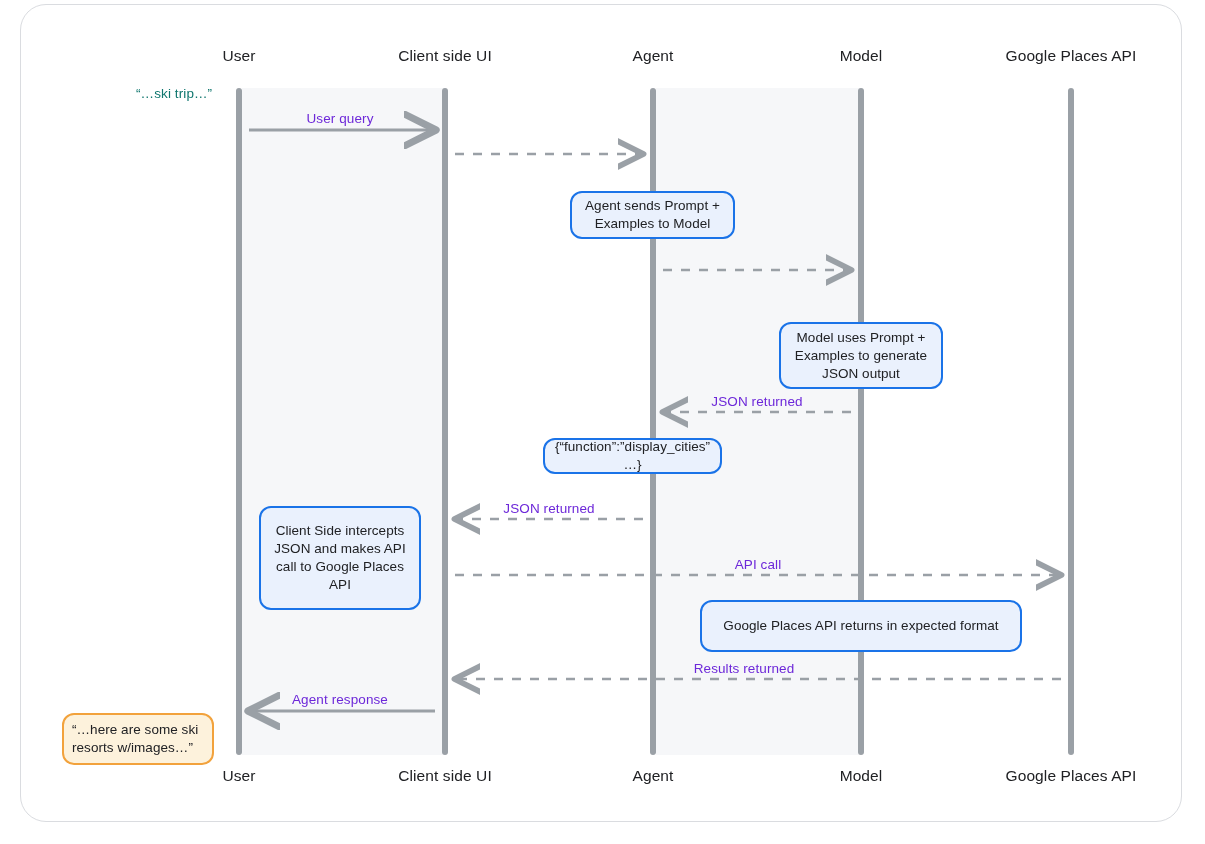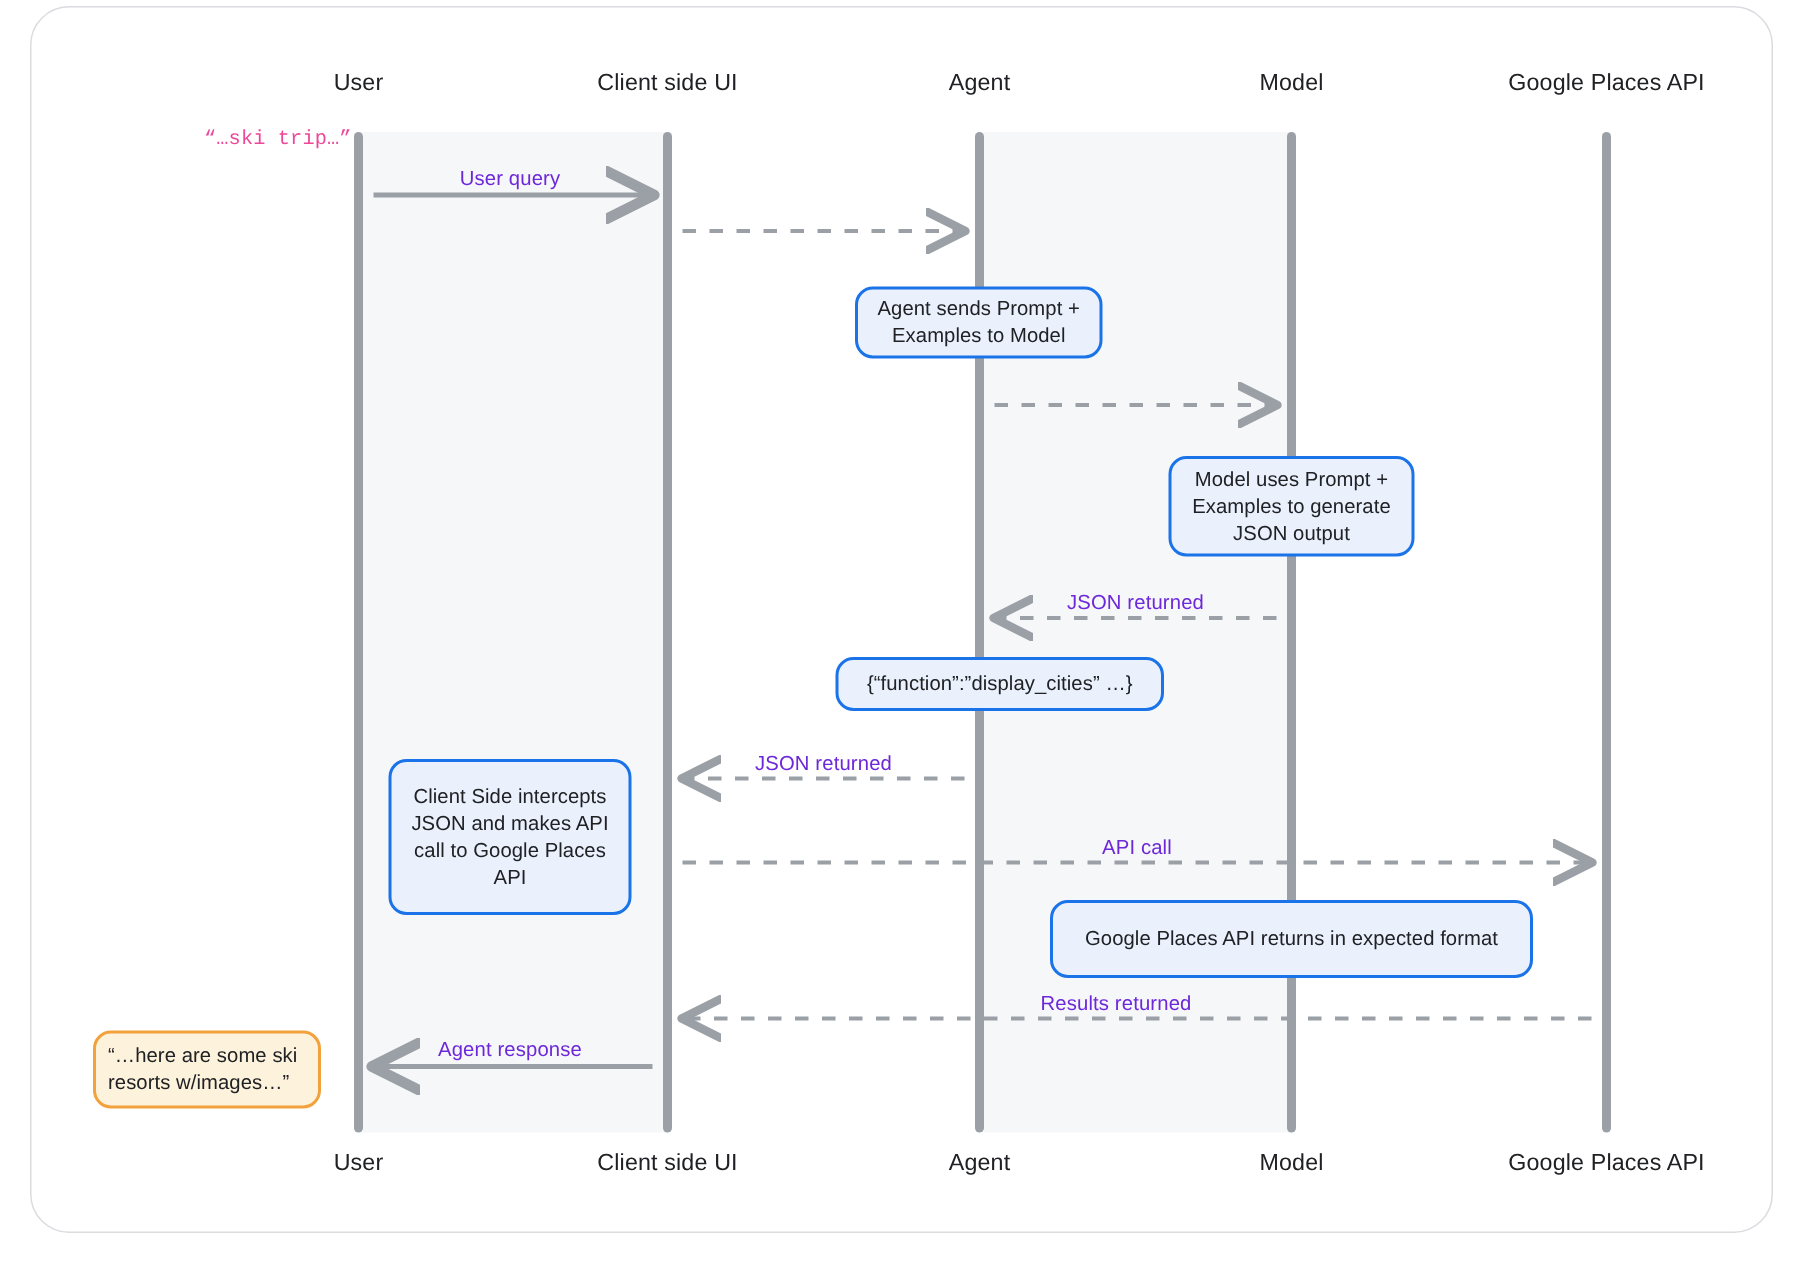--- a/index.html
+++ b/index.html
@@ -55,24 +55,23 @@
     font-size: 13.5px;
     color: #6d28d9;
     white-space: nowrap;
     transform: translateX(-50%);
     letter-spacing: 0.1px;
   }
   
   .quote-text {
     position: absolute;
     font-size: 13.5px;
-    color: #ec4899;
+    color: #0f766e;
     white-space: nowrap;
     letter-spacing: 0.1px;
-    font-family: Liberation Mono, monospace;
   }
   
   .note {
     position: absolute;
     box-sizing: border-box;
     border: 2px solid #1a73e8;
     background: #eaf1fd;
     border-radius: 12px;
     color: #202124;
     font-size: 13.5px;
@@ -154,23 +153,23 @@
       <div class="msg-label" style="left: 340px; top: 111px;">User query</div>
       <div class="msg-label" style="left: 757px; top: 394px;">JSON returned</div>
       <div class="msg-label" style="left: 549px; top: 501px;">JSON returned</div>
       <div class="msg-label" style="left: 758px; top: 557px;">API call</div>
       <div class="msg-label" style="left: 744px; top: 661px;">Results returned</div>
       <div class="msg-label" style="left: 340px; top: 692px;">Agent response</div>
     </div>
 
   <div id="notes-layer">
       <div class="note" style="left: 570px; top: 191px; width: 165px; height: 48px;">Agent sends Prompt + Examples to Model</div>
-      <div class="note" style="left: 779px; top: 304px; width: 164px; height: 67px;">Model uses Prompt + Examples to generate JSON output</div>
-      <div class="note" style="left: 557px; top: 438px; width: 219px; height: 36px;">{“function”:”display_cities” …}</div>
+      <div class="note" style="left: 779px; top: 322px; width: 164px; height: 67px;">Model uses Prompt + Examples to generate JSON output</div>
+      <div class="note" style="left: 543px; top: 438px; width: 179px; height: 36px;">{“function”:”display_cities” …}</div>
       <div class="note" style="left: 259px; top: 506px; width: 162px; height: 104px;">Client Side intercepts JSON and makes API call to Google Places API</div>
       <div class="note" style="left: 700px; top: 600px; width: 322px; height: 52px;">Google Places API returns in expected format</div>
-      <div class="note amber" style="left: 62px; top: 687px; width: 152px; height: 52px;">“…here are some ski resorts w/images…”</div>
+      <div class="note amber" style="left: 62px; top: 713px; width: 152px; height: 52px;">“…here are some ski resorts w/images…”</div>
     </div>
 
   <div id="quotes-layer">
       <div class="quote-text" style="left: 136px; top: 86px;">“…ski trip…”</div>
     </div>
 </div>
 
 </body></html>

